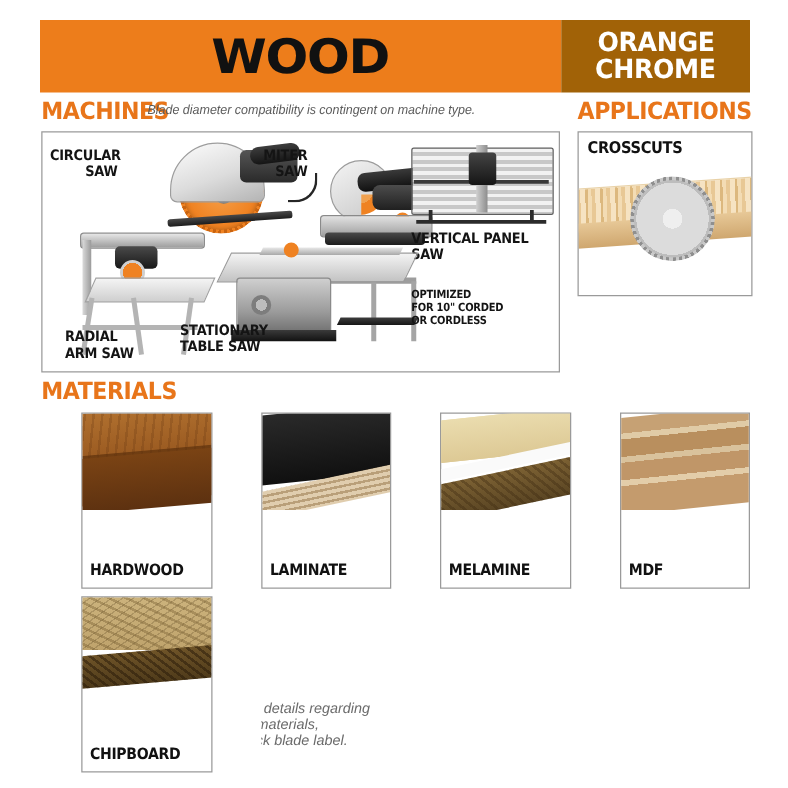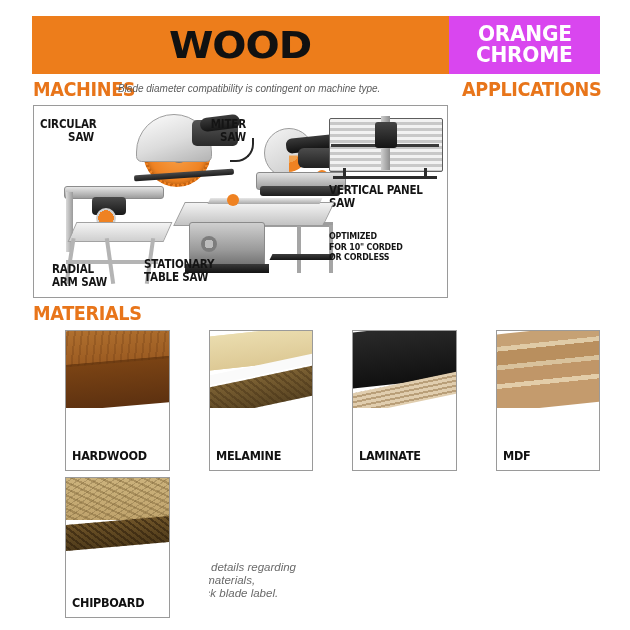--- a/index.html
+++ b/index.html
@@ -21,21 +21,21 @@
     flex:0 0 417px;background:#ED7D1B;
     display:flex;align-items:center;justify-content:center;
   }
   .title-bar .title{
     font-family:"DejaVu Sans", sans-serif;
     font-weight:bold;font-size:38px;color:#111;
     letter-spacing:-1px;
     transform:scaleX(1.06);
   }
   .brand-box{
-    flex:1 1 auto;background:#d946ef;
+    flex:1 1 auto;background:#a16207;
     display:flex;flex-direction:column;align-items:center;justify-content:center;
     padding-bottom:1px;
   }
   .brand-box .l1,.brand-box .l2{
     font-family:"DejaVu Sans", sans-serif;
     font-weight:bold;color:#ffffff;font-size:21px;line-height:21px;
     letter-spacing:-0.3px;transform:scaleX(0.96);
   }
 
   
@@ -475,55 +475,64 @@
       <div class="sts-base"></div>
     </div>
     <div class="mlabel" style="left:110px;top:152px;width:110px;">STATIONARY
 TABLE SAW</div>
 
     <div class="mnote" style="left:295px;top:125px;width:110px;">OPTIMIZED
 FOR 10" CORDED
 OR CORDLESS</div>
   </div>
 
+  <div class="apps-panel">
+    <div class="apps-label">CROSSCUTS</div>
+    <div>
+      <div class="cc-board"></div>
+      <div class="cc-board2"></div>
+      <div class="cc-teeth"></div>
+      <div class="cc-blade"></div>
+    </div>
+  </div>
 
   <div class="mat-grid">
 
     <div class="mat-cell">
       <div class="mat-img">
         <div class="tex-hardwood">
             <div class="face"></div>
           </div>
       </div>
       <div class="mat-name">HARDWOOD</div>
     </div>
 
+
+    <div class="mat-cell">
+      <div class="mat-img">
+        <div class="tex-laminate">
+            <div class="plies"></div>
+          </div>
+      </div>
+      <div class="mat-name">LAMINATE</div>
+    </div>
 
     <div class="mat-cell">
       <div class="mat-img">
         <div class="tex-melamine"></div>
         <div class="tex-melamine">
             <div class="white"></div>
             <div class="chip"></div>
           </div>
       </div>
       <div class="mat-name">MELAMINE</div>
     </div>
 
     <div class="mat-cell">
       <div class="mat-img">
-        <div class="tex-laminate">
-            <div class="plies"></div>
-          </div>
-      </div>
-      <div class="mat-name">LAMINATE</div>
-    </div>
-
-    <div class="mat-cell">
-      <div class="mat-img">
         <div class="tex-mdf"></div>
       </div>
       <div class="mat-name">MDF</div>
     </div>
 
     <div class="mat-cell">
       <div class="mat-img">
         <div class="tex-chipboard">
             <div class="edge"></div>
           </div>

